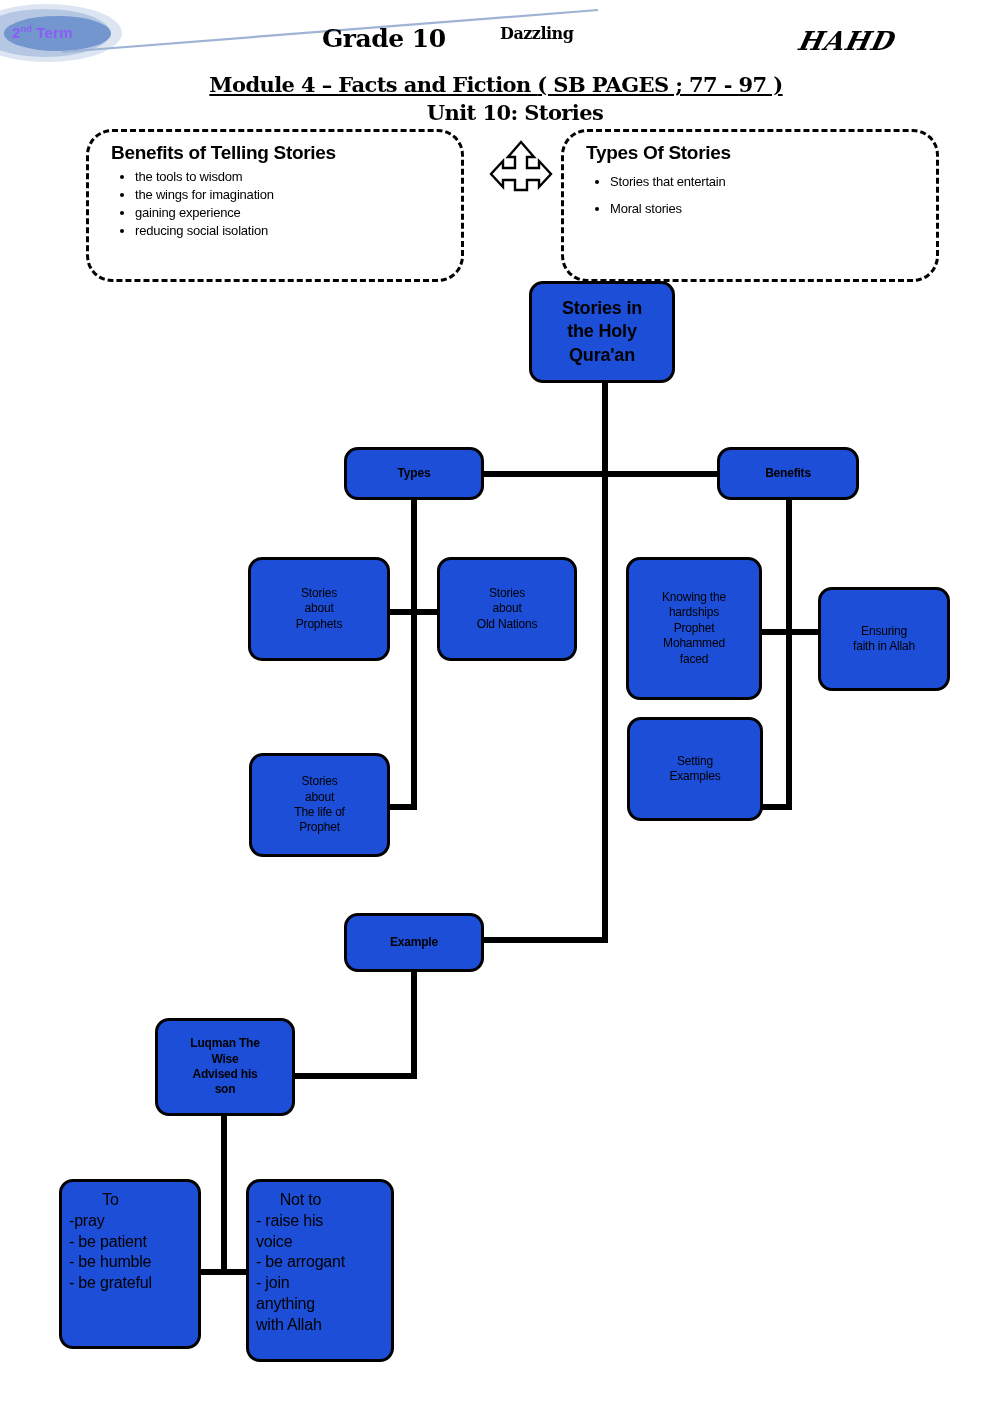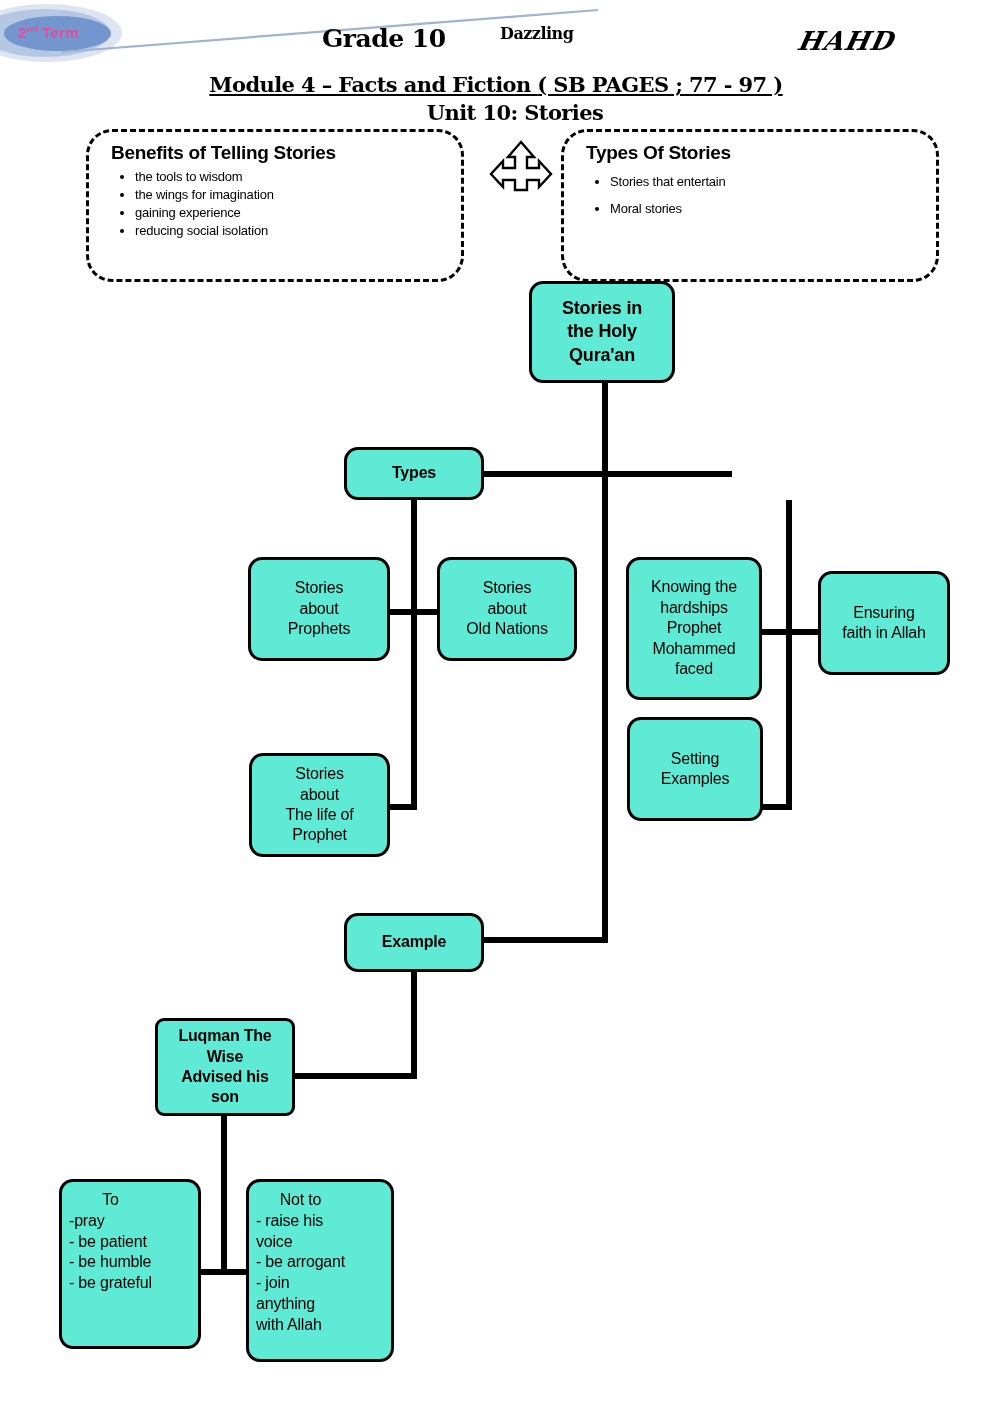--- a/index.html
+++ b/index.html
@@ -42,25 +42,25 @@
     width: 130px; height: 48px;
     background: #b6c7e4;
   }
   .ell-inner {
     left: 4px; top: 14px;
     width: 107px; height: 35px;
     background: #7296cd;
   }
   .term-text {
     position: absolute;
-    left: 18px;
+    left: 12px;
     top: 22px;
     font-size: 15px;
     font-weight: bold;
-    color: #ec4899;
+    color: #8b5cf6;
     letter-spacing: .2px;
     white-space: nowrap;
   }
   .term-text sup {
     font-size: 9px;
     vertical-align: super;
   }
   .swoosh {
     position: absolute;
     left: 60px;
@@ -153,32 +153,32 @@
     font-size: 13px;
     line-height: 1.38;
     letter-spacing: -0.2px;
   }
   .dashbox.spaced li { line-height: 2.1; }
 
   
   .node {
     position: absolute;
     box-sizing: border-box;
-    background: #5eead4;
+    background: #1d4ed8;
     border: 3px solid #000;
     border-radius: 14px;
     display: flex;
     align-items: center;
     justify-content: center;
     text-align: center;
     z-index: 3;
     padding: 2px 4px;
   }
   .node .lbl {
-    font-size: 16px;
+    font-size: 12px;
     line-height: 1.28;
     letter-spacing: -0.2px;
     white-space: pre-line;
   }
   .node.bold .lbl { font-weight: bold; }
   .node.big .lbl  { font-size: 18px; }
   .node.listy {
     align-items: flex-start;
     justify-content: flex-start;
     text-align: left;
@@ -280,20 +280,23 @@
   <div class="node bold big" style="left:529px; top:281px; width:146px; height:102px;">
     <span class="lbl">Stories in
 the Holy
 Qura'an</span>
   </div>
 
   <div class="node bold" style="left:344px; top:447px; width:140px; height:53px;">
     <span class="lbl">Types</span>
   </div>
 
+  <div class="node bold" style="left:717px; top:447px; width:142px; height:53px;">
+    <span class="lbl">Benefits</span>
+  </div>
 
   <div class="node" style="left:248px; top:557px; width:142px; height:104px;">
     <span class="lbl">Stories
 about
 Prophets</span>
   </div>
 
   <div class="node" style="left:437px; top:557px; width:140px; height:104px;">
     <span class="lbl">Stories
 about
@@ -308,35 +311,35 @@
   </div>
 
   <div class="node" style="left:626px; top:557px; width:136px; height:143px;">
     <span class="lbl">Knowing the
 hardships
 Prophet
 Mohammed
 faced</span>
   </div>
 
-  <div class="node" style="left:818px; top:571px; width:132px; height:104px;">
+  <div class="node" style="left:818px; top:587px; width:132px; height:104px;">
     <span class="lbl">Ensuring
 faith in Allah</span>
   </div>
 
   <div class="node" style="left:627px; top:717px; width:136px; height:104px;">
     <span class="lbl">Setting
 Examples</span>
   </div>
 
   <div class="node bold" style="left:344px; top:913px; width:140px; height:59px;">
     <span class="lbl">Example</span>
   </div>
 
-  <div class="node bold" style="left:155px; top:1018px; width:140px; height:98px;border-radius:9px;">
+  <div class="node bold" style="left:155px; top:1018px; width:140px; height:98px;">
     <span class="lbl">Luqman The
 Wise
 Advised his
 son</span>
   </div>
 
   <div class="node listy" style="left:59px; top:1179px; width:142px; height:170px;">
     <span class="lbl"><span class="hd">To</span><span>-pray
 - be patient
 - be humble

